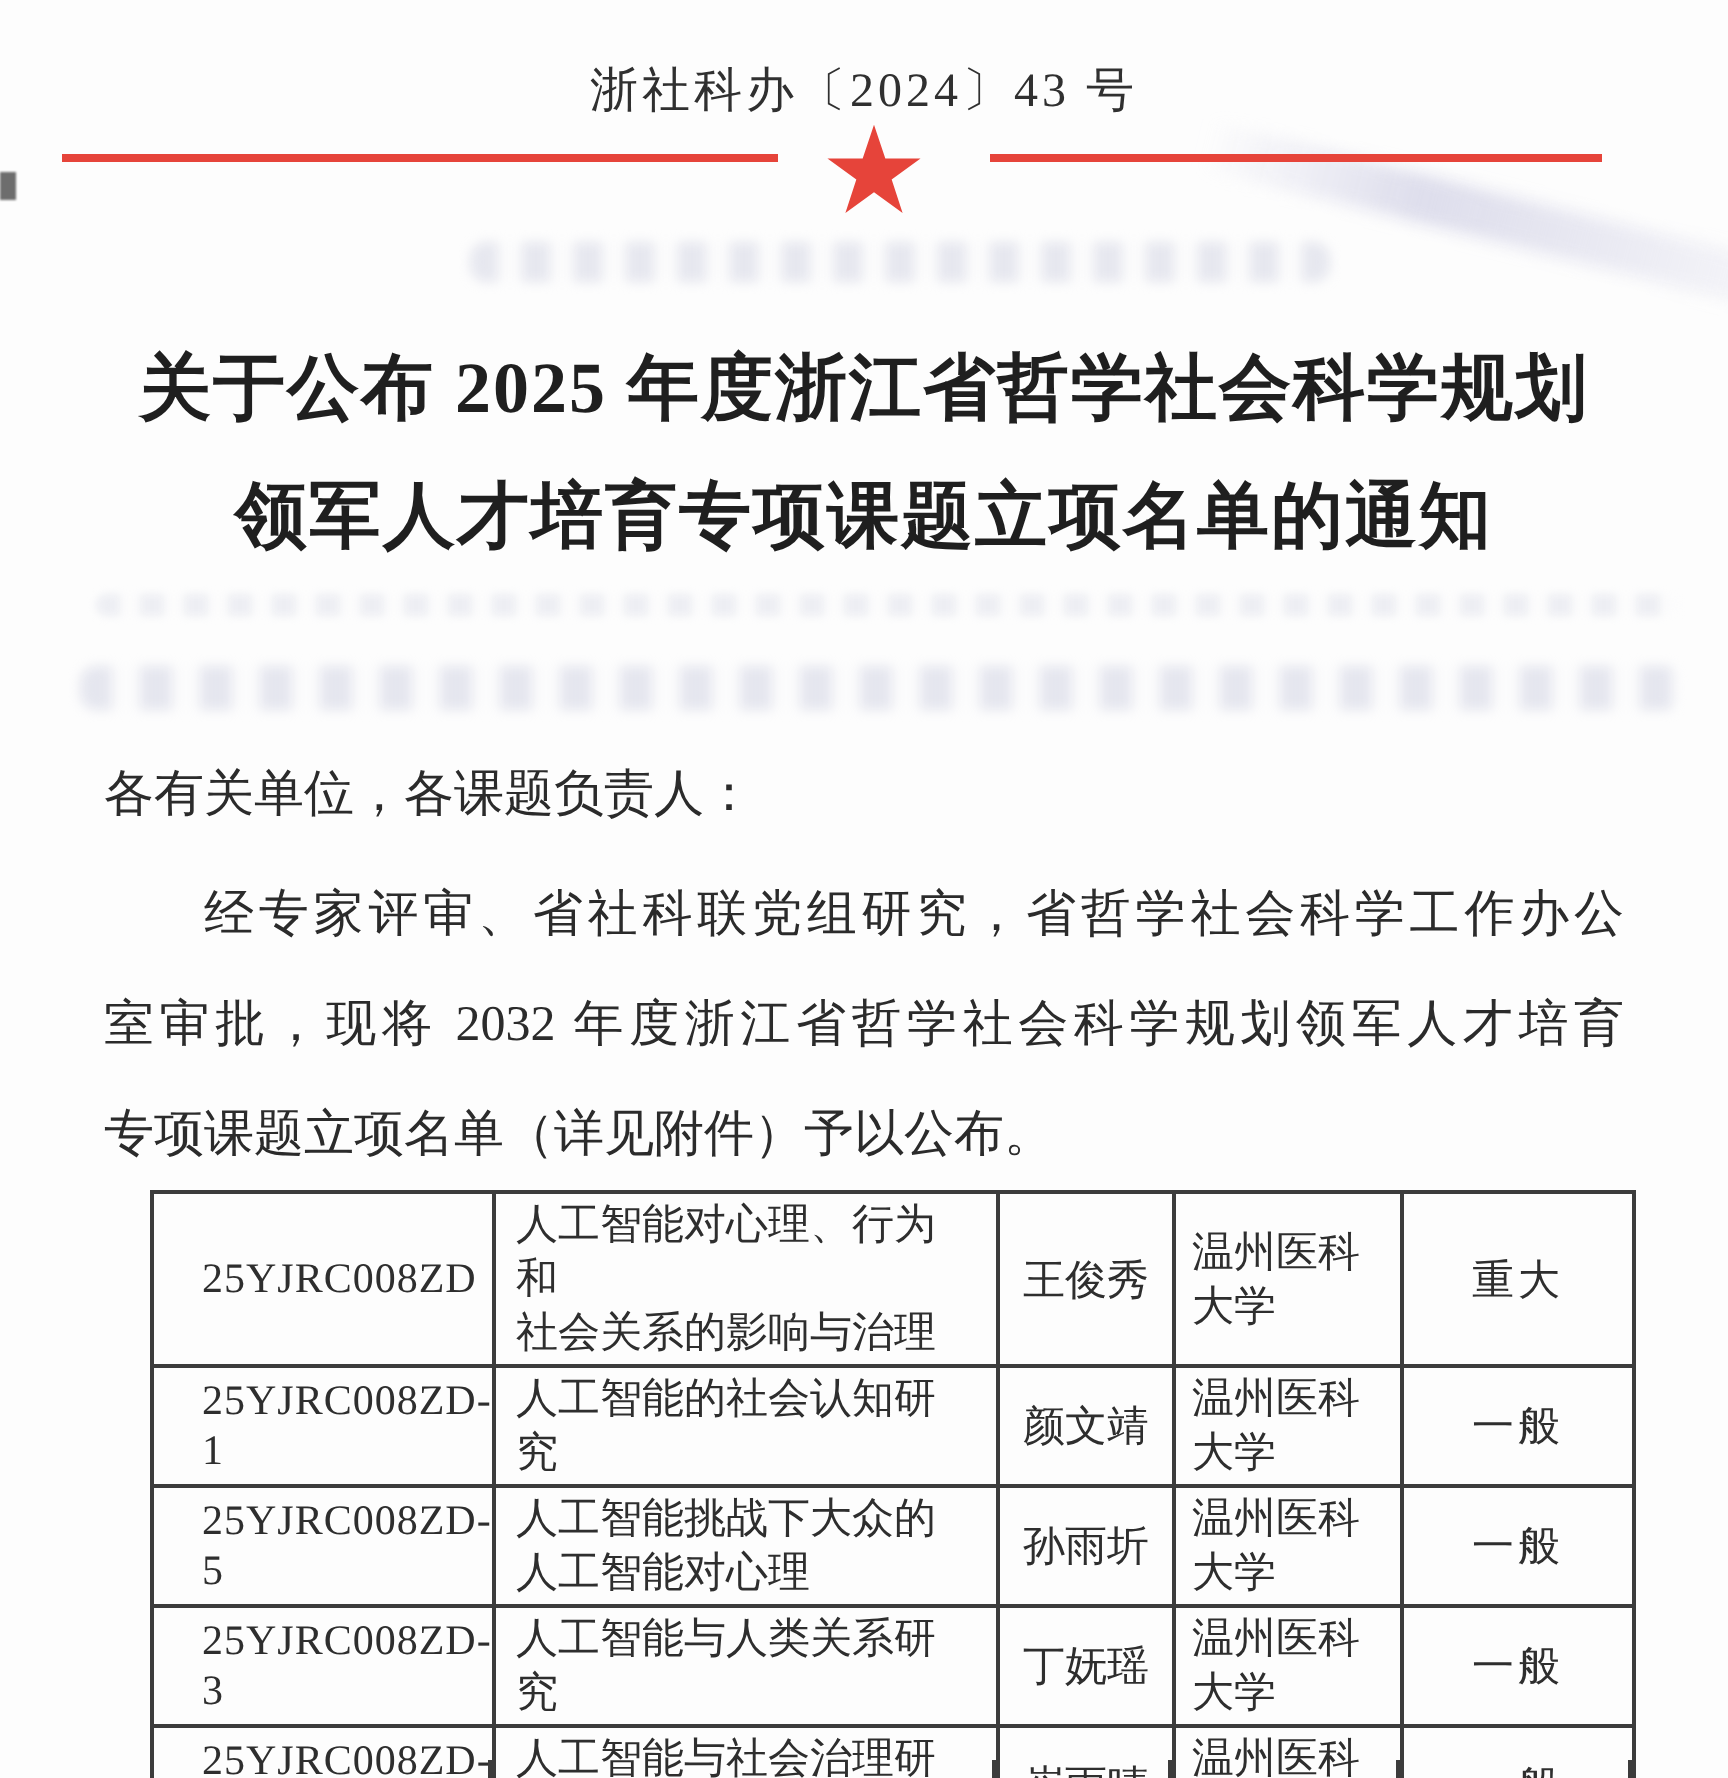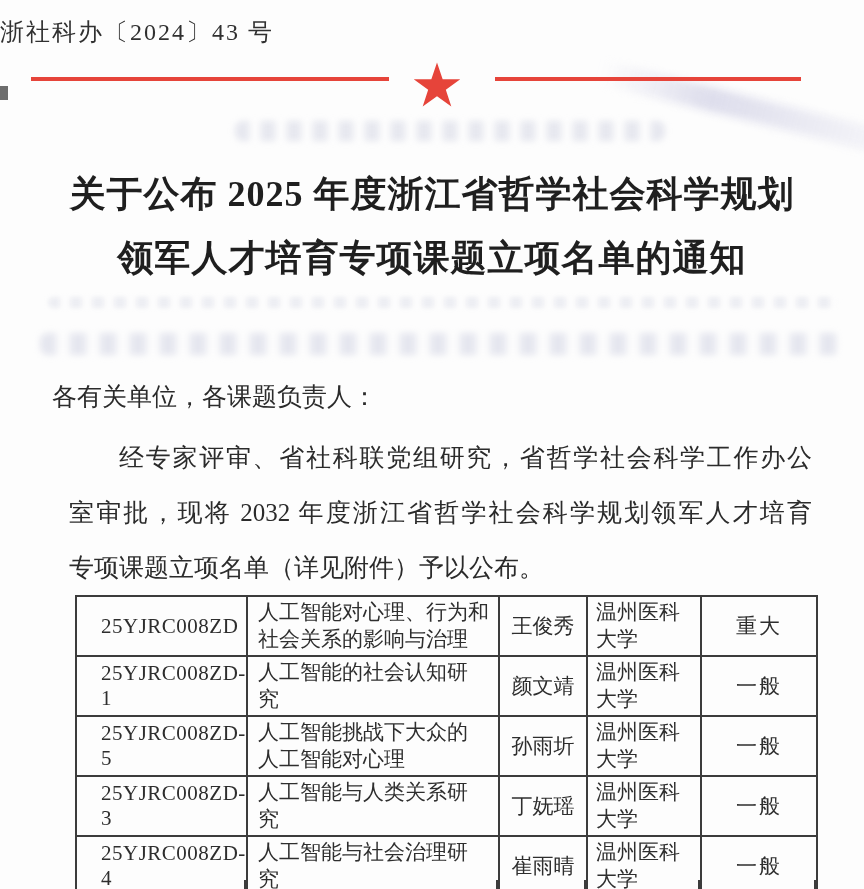--- a/index.html
+++ b/index.html
@@ -34,51 +34,51 @@
     filter:blur(2px);
   }
   .band-mid2{
     left:40px;top:333px;width:800px;height:22px;border-radius:8px;
     background:repeating-linear-gradient(90deg,rgba(214,216,230,.6) 0 16px,rgba(244,244,249,.12) 16px 30px);
     filter:blur(3px);
   }
   .edge-dash{left:0;top:86px;width:8px;height:14px;background:#6d6d6d;filter:blur(.5px);}
   
   .doc-number{
-    position:absolute;top:16px;left:0;width:100%;
-    text-align:left;font-size:24px;letter-spacing:2px;color:#303030;
+    position:absolute;top:29px;left:0;width:100%;
+    text-align:center;font-size:24px;letter-spacing:2px;color:#303030;
   }
   
   .sep-line{position:absolute;top:77px;height:4px;background:var(--accent-red);}
   .sep-left{left:31px;width:358px;}
   .sep-right{left:495px;width:306px;}
   .star{position:absolute;left:413px;top:60px;width:48px;height:48px;}
   
   .title{
     position:absolute;top:170px;left:0;width:100%;text-align:center;
     font-weight:bold;font-size:36px;letter-spacing:1px;color:var(--title-ink);
   }
   .title-line{height:48px;line-height:48px;}
   .title-line + .title-line{margin-top:16px;}
   
   .salutation{position:absolute;top:380px;left:52px;font-size:25px;}
   .paragraph{position:absolute;top:430px;left:52px;width:760px;font-size:25px;}
-  .para-line{line-height:55px;height:55px;white-space:nowrap;margin-left:17px;}
+  .para-line{line-height:55px;height:55px;white-space:nowrap;}
   .para-line.just{white-space:normal;text-align:justify;text-align-last:justify;}
   .para-line.indent{text-indent:50px;}
   
   table.projects{
     position:absolute;top:595px;left:75px;width:741px;
     border-collapse:collapse;table-layout:fixed;
     font-size:21px;color:#2e2e2e;
   }
   table.projects td{border:2px solid var(--table-border);vertical-align:middle;overflow:hidden;}
   tr.r0{height:60px;} tr.r1{height:54px;} tr.r2{height:54px;} tr.r3{height:54px;} tr.r4{height:55px;}
   td.code{padding-left:24px;letter-spacing:.5px;}
-  td.ttl{padding:2px 6px 2px 10px;line-height:27px;white-space:pre-line;}
+  td.ttl{padding:2px 20px 2px 10px;line-height:27px;white-space:pre-line;}
   td.ldr{text-align:center;border-radius:13px;}
   td.inst{padding-left:8px;line-height:27px;white-space:pre-line;}
   td.cat{text-align:center;letter-spacing:2px;}
   
   .table-continuation{position:absolute;left:75px;top:880px;width:741px;height:9px;}
   .stub{position:absolute;top:0;width:2px;height:9px;background:var(--table-border);}
 </style>
 </head>
 <body>
 

